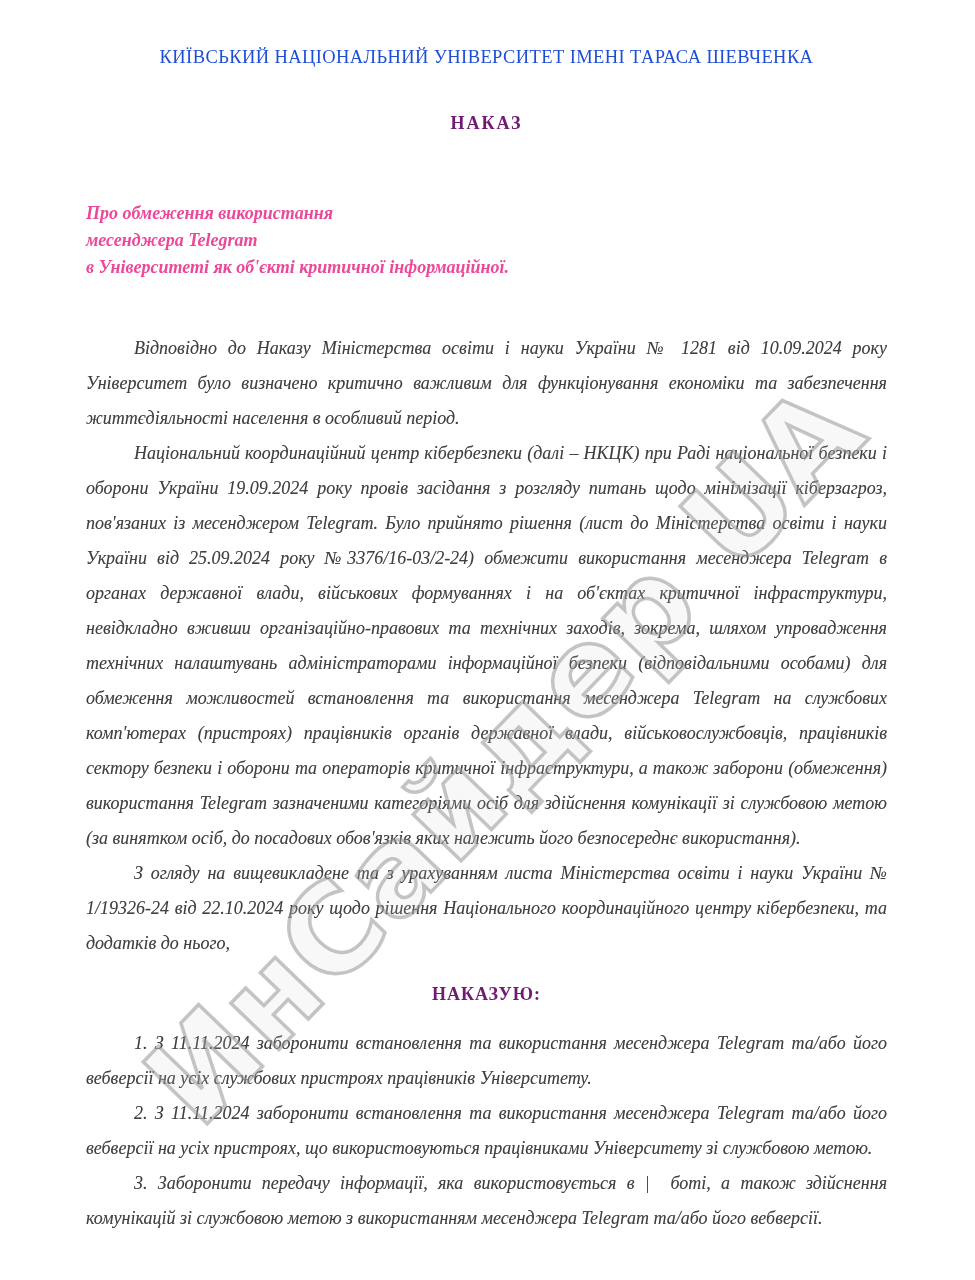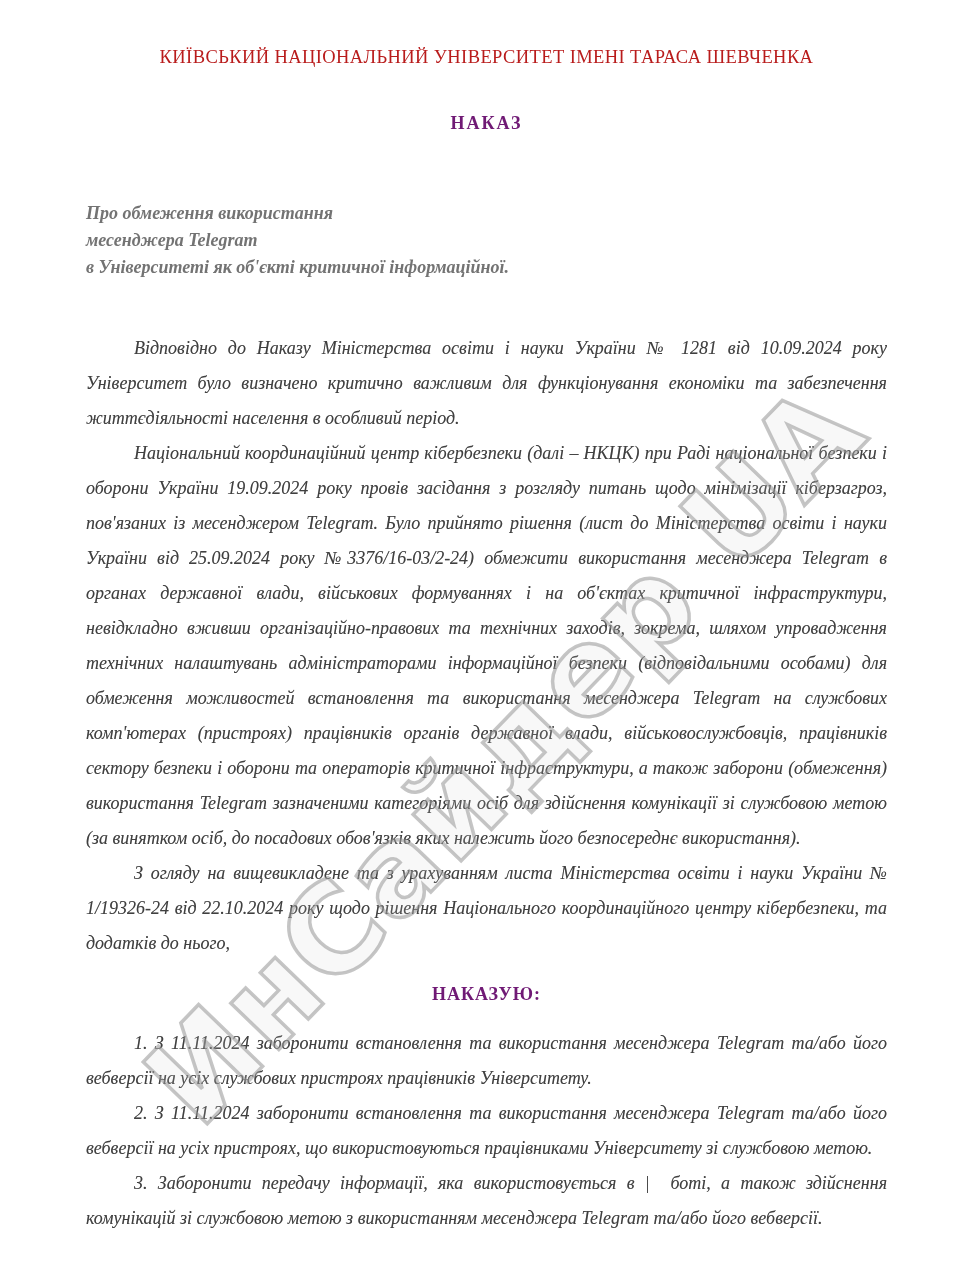--- a/index.html
+++ b/index.html
@@ -17,38 +17,38 @@
     box-sizing: border-box;
     padding: 44px 88px 0 86px;
     font-family: "Liberation Serif", "DejaVu Serif", serif;
     color: #343434;
   }
   .org-name {
     text-align: center;
     font-size: 18.5px;
     line-height: 26px;
     letter-spacing: 0.4px;
-    color: #b91c1c;
+    color: #1d4ed8;
   }
   .doc-title {
     margin-top: 40px;
     text-align: center;
     font-size: 18px;
     line-height: 26px;
     font-weight: bold;
     letter-spacing: 2px;
     color: #701a75;
   }
   .subject {
     margin-top: 64px;
     font-size: 18px;
     line-height: 27px;
     font-weight: bold;
     font-style: italic;
-    color: #737373;
+    color: #ec4899;
   }
   .body-para {
     margin: 0;
     font-size: 18px;
     line-height: 35px;
     text-align: justify;
     text-indent: 48px;
     color: #404040;
     text-shadow: 0 0 0.5px rgba(60,60,60,0.35);
     font-style: italic;

